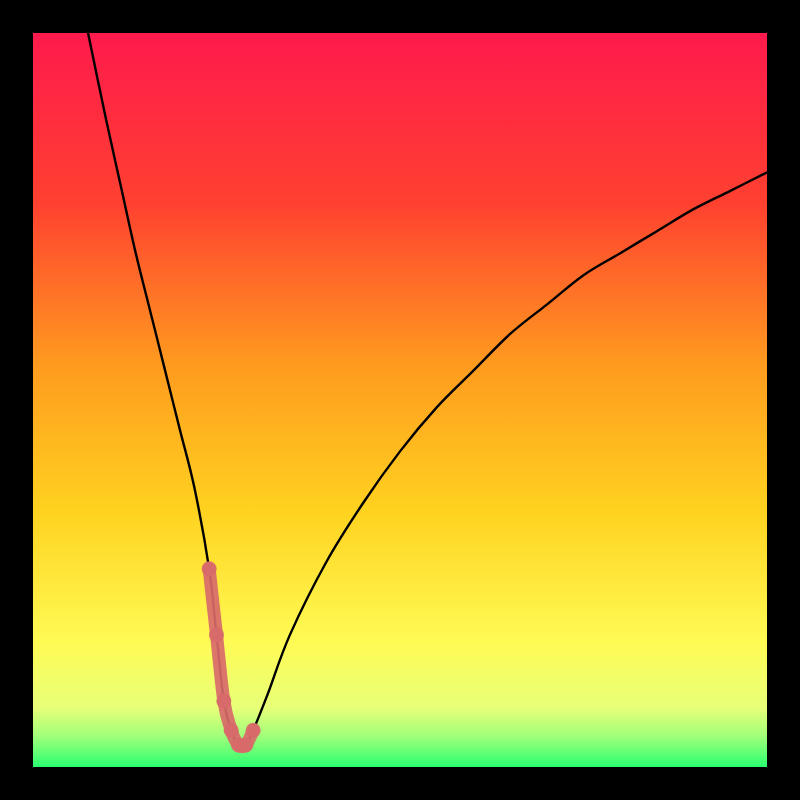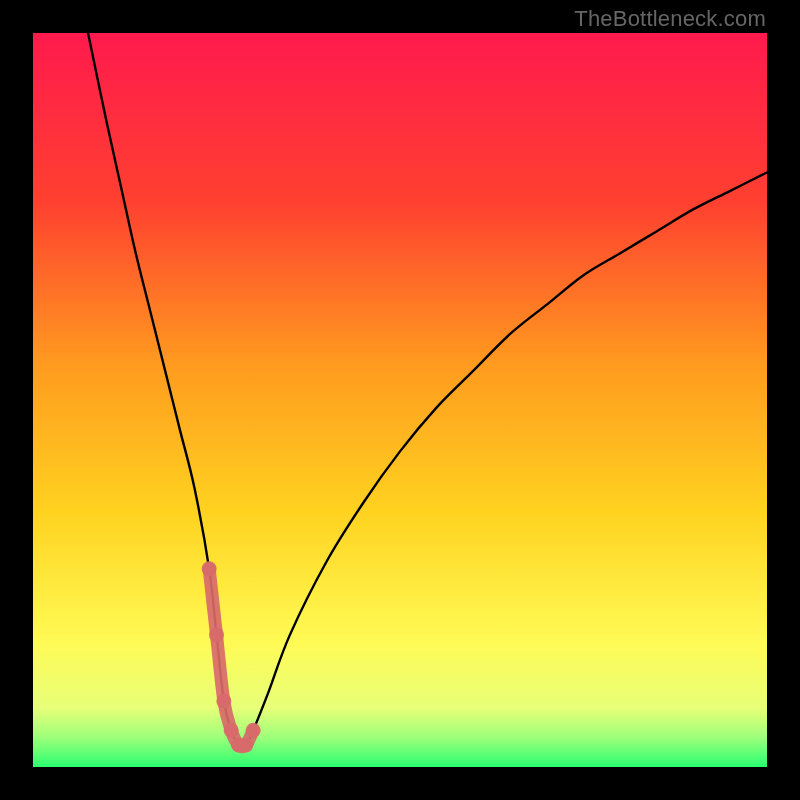--- a/index.html
+++ b/index.html
@@ -83,15 +83,14 @@
           <circle cx="183.50" cy="601.88" r="7.5" fill="#d86a6a" opacity="0.92"></circle>
           <circle cx="190.84" cy="667.94" r="7.5" fill="#d86a6a" opacity="0.92"></circle>
           <circle cx="198.18" cy="697.30" r="7.5" fill="#d86a6a" opacity="0.92"></circle>
           <circle cx="205.52" cy="711.98" r="7.5" fill="#d86a6a" opacity="0.92"></circle>
           <circle cx="212.86" cy="711.98" r="7.5" fill="#d86a6a" opacity="0.92"></circle>
           <circle cx="220.20" cy="697.30" r="7.5" fill="#d86a6a" opacity="0.92"></circle>
         </g>
     </svg>
   </div>
 
-  <div class="watermark">TheBottleneck.com</div>
 
 </div>
 
 </body></html>

